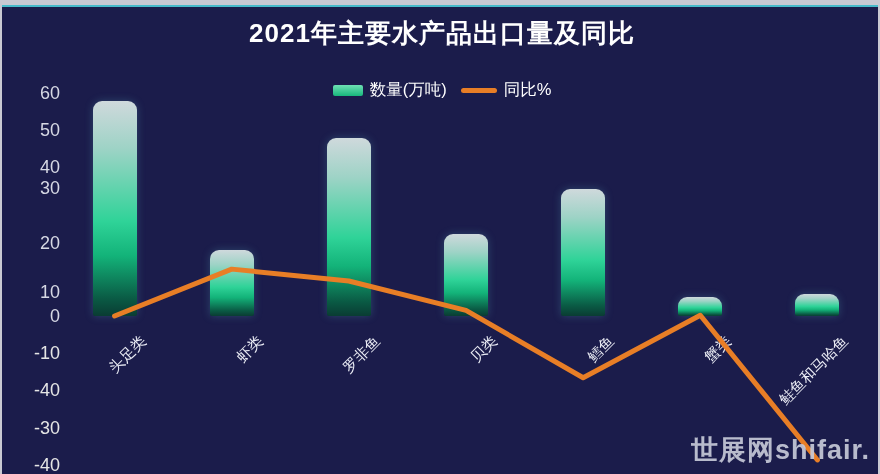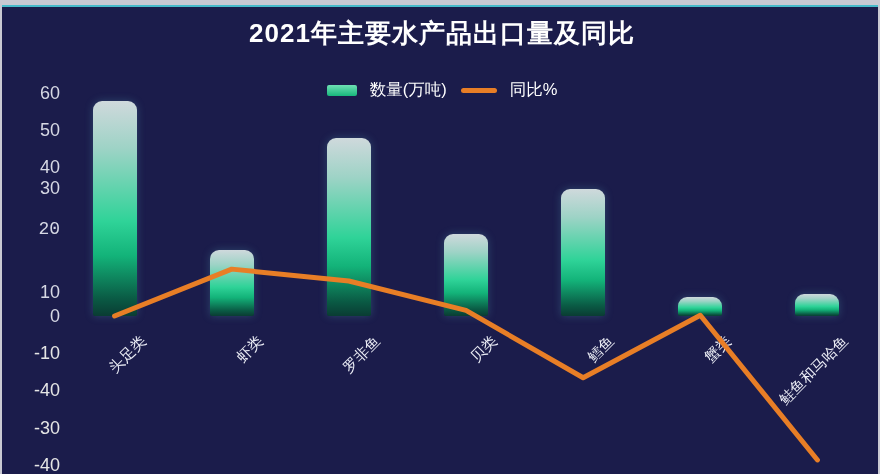--- a/index.html
+++ b/index.html
@@ -38,21 +38,21 @@
     width: 880px;
     display: flex;
     justify-content: center;
     align-items: center;
     gap: 14px;
     pointer-events: none;
   }
   .legend-entry {
     display: flex;
     align-items: center;
-    gap: 13px;
+    gap: 7px;
   }
   .legend-swatch-bar {
     width: 30px;
     height: 11px;
     border-radius: 2px;
     background: linear-gradient(180deg, #6fe0b4 0%, #17b77c 100%);
   }
   .legend-swatch-line {
     width: 36px;
     height: 5px;
@@ -148,21 +148,21 @@
       <span class="legend-swatch-line"></span>
       <span class="legend-label">同比%</span>
     </div>
   </div>
 
   <div id="yaxis-area">
       <div class="ytick pos" style="top: 87.8px;">60</div>
       <div class="ytick pos" style="top: 125px;">50</div>
       <div class="ytick pos" style="top: 162.2px;">40</div>
       <div class="ytick pos" style="top: 183px;">30</div>
-      <div class="ytick pos" style="top: 224px; font-family: Liberation Mono, monospace;">20</div>
+      <div class="ytick pos" style="top: 238px;">20</div>
       <div class="ytick pos" style="top: 287px;">10</div>
       <div class="ytick pos" style="top: 311px;">0</div>
       <div class="ytick neg" style="top: 348.2px;">-10</div>
       <div class="ytick neg" style="top: 385.4px;">-40</div>
       <div class="ytick neg" style="top: 422.6px;">-30</div>
       <div class="ytick neg" style="top: 459.8px;">-40</div>
     </div>
   <div id="plot">
       <div class="bar" style="left: 32.5714px; top: 95.984px; height: 215.016px;"></div>
       <div class="xtick" style="left: 76.5714px; top: 327px;">头足类</div>
@@ -178,14 +178,15 @@
       <div class="xtick" style="left: 662.286px; top: 327px;">蟹类</div>
       <div class="bar" style="left: 735.429px; top: 288.68px; height: 22.32px;"></div>
       <div class="xtick" style="left: 779.429px; top: 327px;">鲑鱼和马哈鱼</div>
     </div>
   <div id="baseline"></div>
 
   <svg id="line-svg" viewBox="0 0 880 474" preserveAspectRatio="none">
     <polyline id="yoy-polyline" fill="none" stroke="#e87e26" stroke-width="5" stroke-linejoin="round" stroke-linecap="round" points="112.57142857142857,311 229.71428571428572,264.128 346.85714285714283,276.032 464,305.42 581.1428571428571,372.752 698.2857142857142,310.256 815.4285714285714,454.96400000000006"></polyline>
   </svg>
 
+  <div id="watermark">世展网shifair.</div>
 
 </div>
 
 </body></html>

